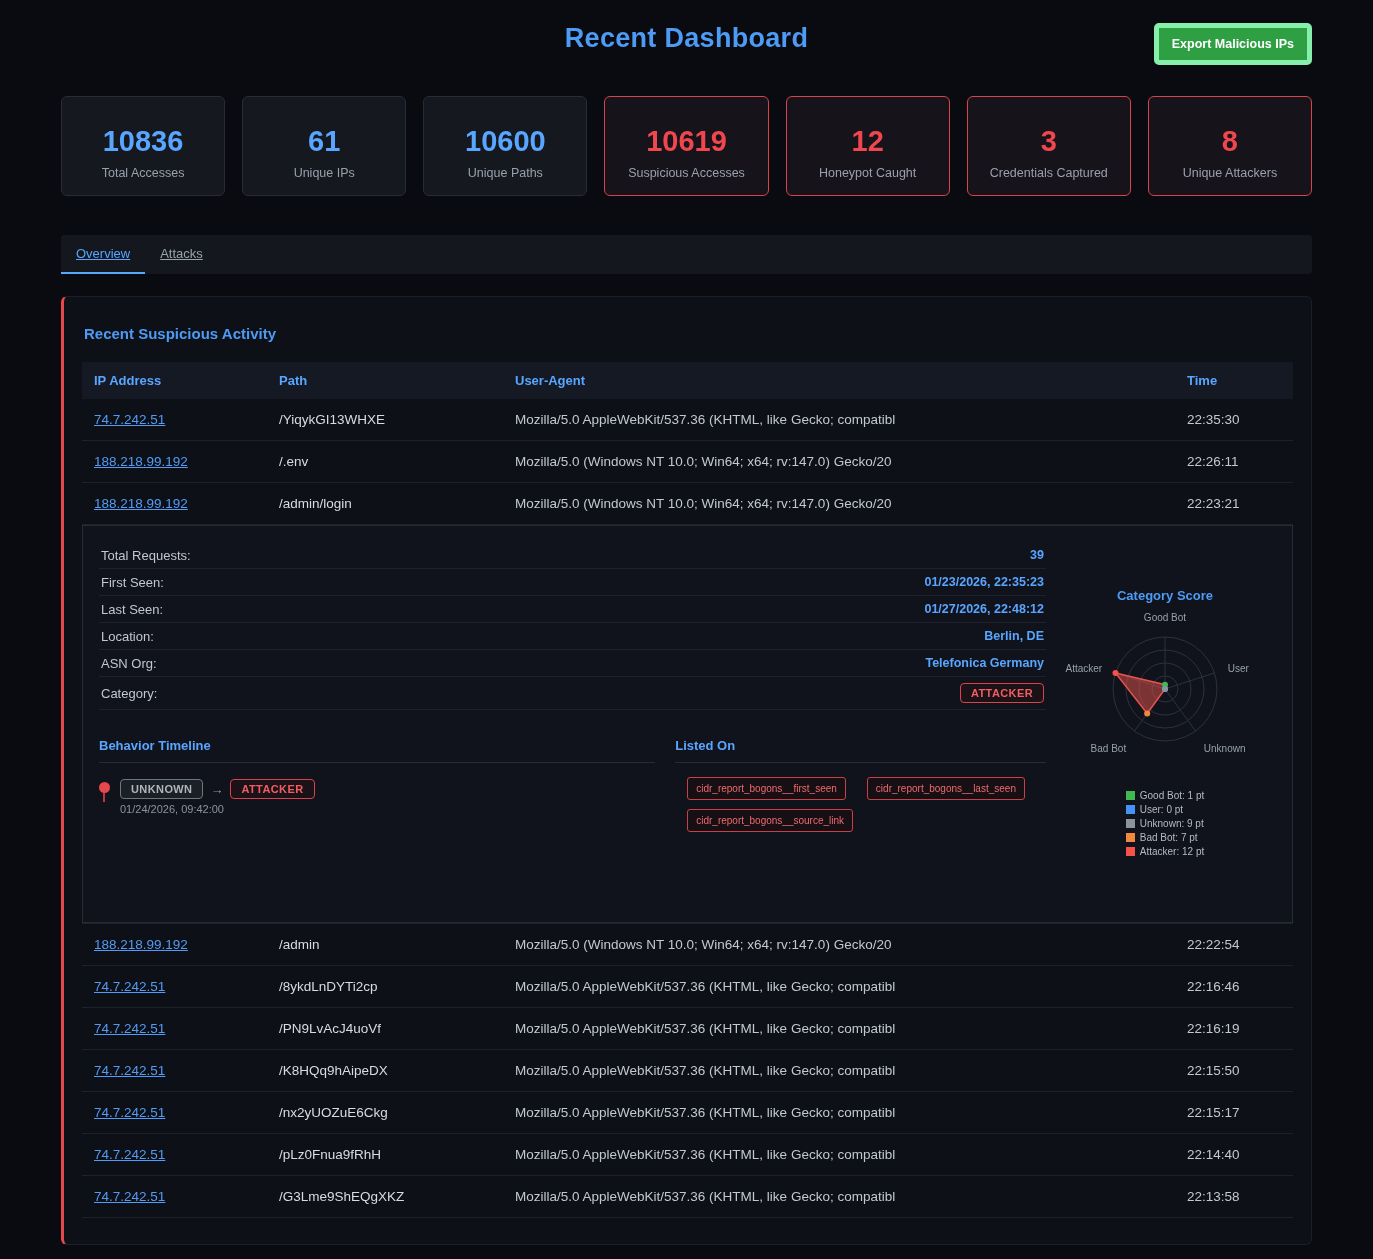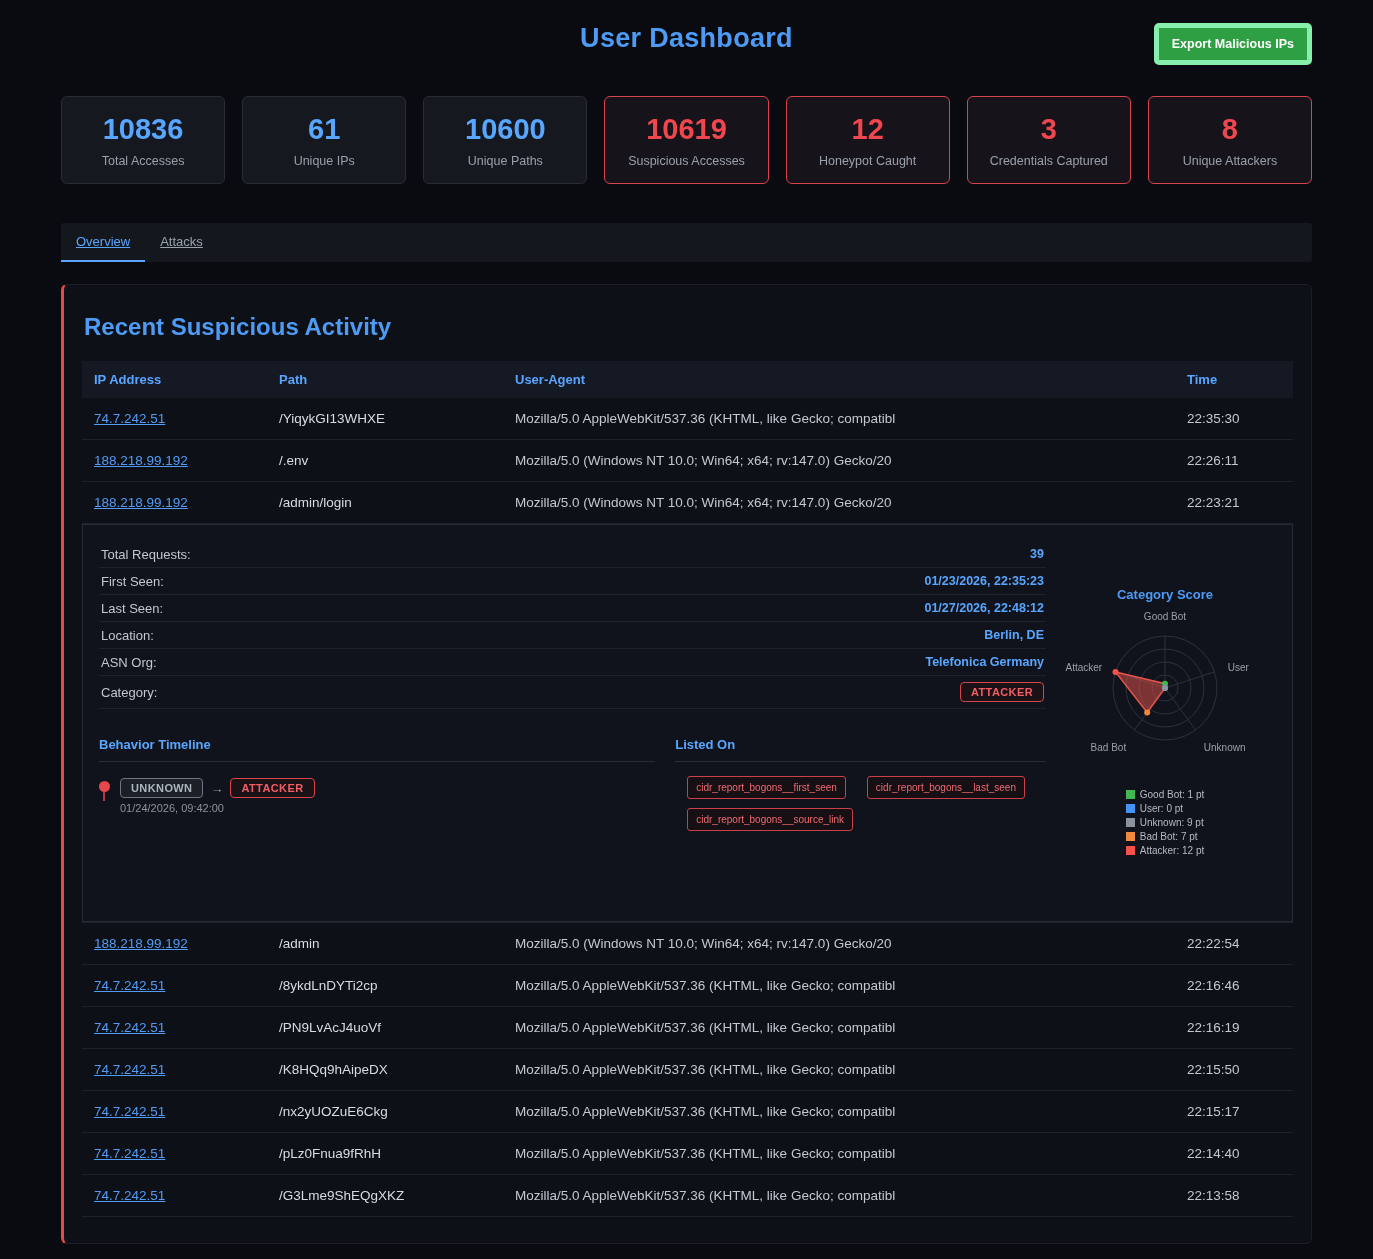--- a/index.html
+++ b/index.html
@@ -18,36 +18,36 @@
     position:absolute; right:0; top:23px;
     background:#2ea043; color:#ffffff; border:5px solid #86efac;
     border-radius:5px; padding:9px 13px; font-size:12.5px; font-weight:bold;
     font-family:inherit; cursor:pointer;
   }
 
   
   .stats-row { display:flex; gap:17px; margin-top:20px; }
   .stat-card { flex:1; background:#15181f; border:1px solid #272c35; border-radius:6px; text-align:center; padding:16px 6px 15px; }
   .stat-card.alert { border-color:#d9444b; background:#16131a; }
-  .stat-value { font-size:29px; font-weight:bold; color:#58a6ff; }
+  .stat-value { font-size:29px; font-weight:bold; color:#58a6ff;margin-top:12px; }
   .stat-card.alert .stat-value { color:#f0464d; }
   .stat-label { font-size:12.5px; color:#99a0ab; margin-top:8px; }
 
   
   .tabs { margin-top:39px; background:#14171e; height:39px; display:flex; border-radius:3px; }
   .tab { display:flex; align-items:center; padding:0 15px; font-size:13px; color:#9aa2ac; text-decoration:underline; border-bottom:2px solid transparent; }
   .tab.active { color:#58a6ff; border-bottom-color:#58a6ff; }
 
   
   .panel {
     margin-top:22px; background:#0d1016;
     border:1px solid #1b1f27; border-left:3px solid #e5484d;
     border-radius:6px; padding:16px 18px 26px;
   }
-  .panel-title { margin:12px 2px 20px; font-size:24px; color:#4d9bf5; font-weight:bold; }
+  .panel-title { margin:12px 2px 20px; font-size:15px; color:#4d9bf5; font-weight:bold; }
 
   
   .activity-table { width:100%; border-collapse:collapse; font-size:13.5px; table-layout:fixed; }
   .activity-table th {
     background:#151923; color:#58a6ff; text-align:left;
     font-size:13px; font-weight:bold; padding:11px 12px;
   }
   .col-ip { width:185px; } .col-path { width:236px; } .col-time { width:118px; }
   .data-row td { padding:13px 12px; border-bottom:1px solid #1d212a; overflow:hidden; white-space:nowrap; }
   .ip-link { color:#539bf5; text-decoration:underline; }
@@ -86,21 +86,21 @@
   .legend-item { display:flex; align-items:center; gap:5px; margin:3px 0; }
   .legend-swatch { width:9px; height:9px; display:inline-block; flex:none; }
   .legend-label { font-size:10px; color:#b4bac2; }
 </style>
 </head>
 <body>
 
 <div class="page">
 
   <header class="topbar">
-    <h1 class="title">User Dashboard</h1>
+    <h1 class="title">Recent Dashboard</h1>
     <button class="export-btn">Export Malicious IPs</button>
   </header>
 
   <div class="stats-row" id="stats-row">
   <div class="stat-card">
     <div class="stat-value">10836</div>
     <div class="stat-label">Total Accesses</div>
   </div>
 
   <div class="stat-card">

